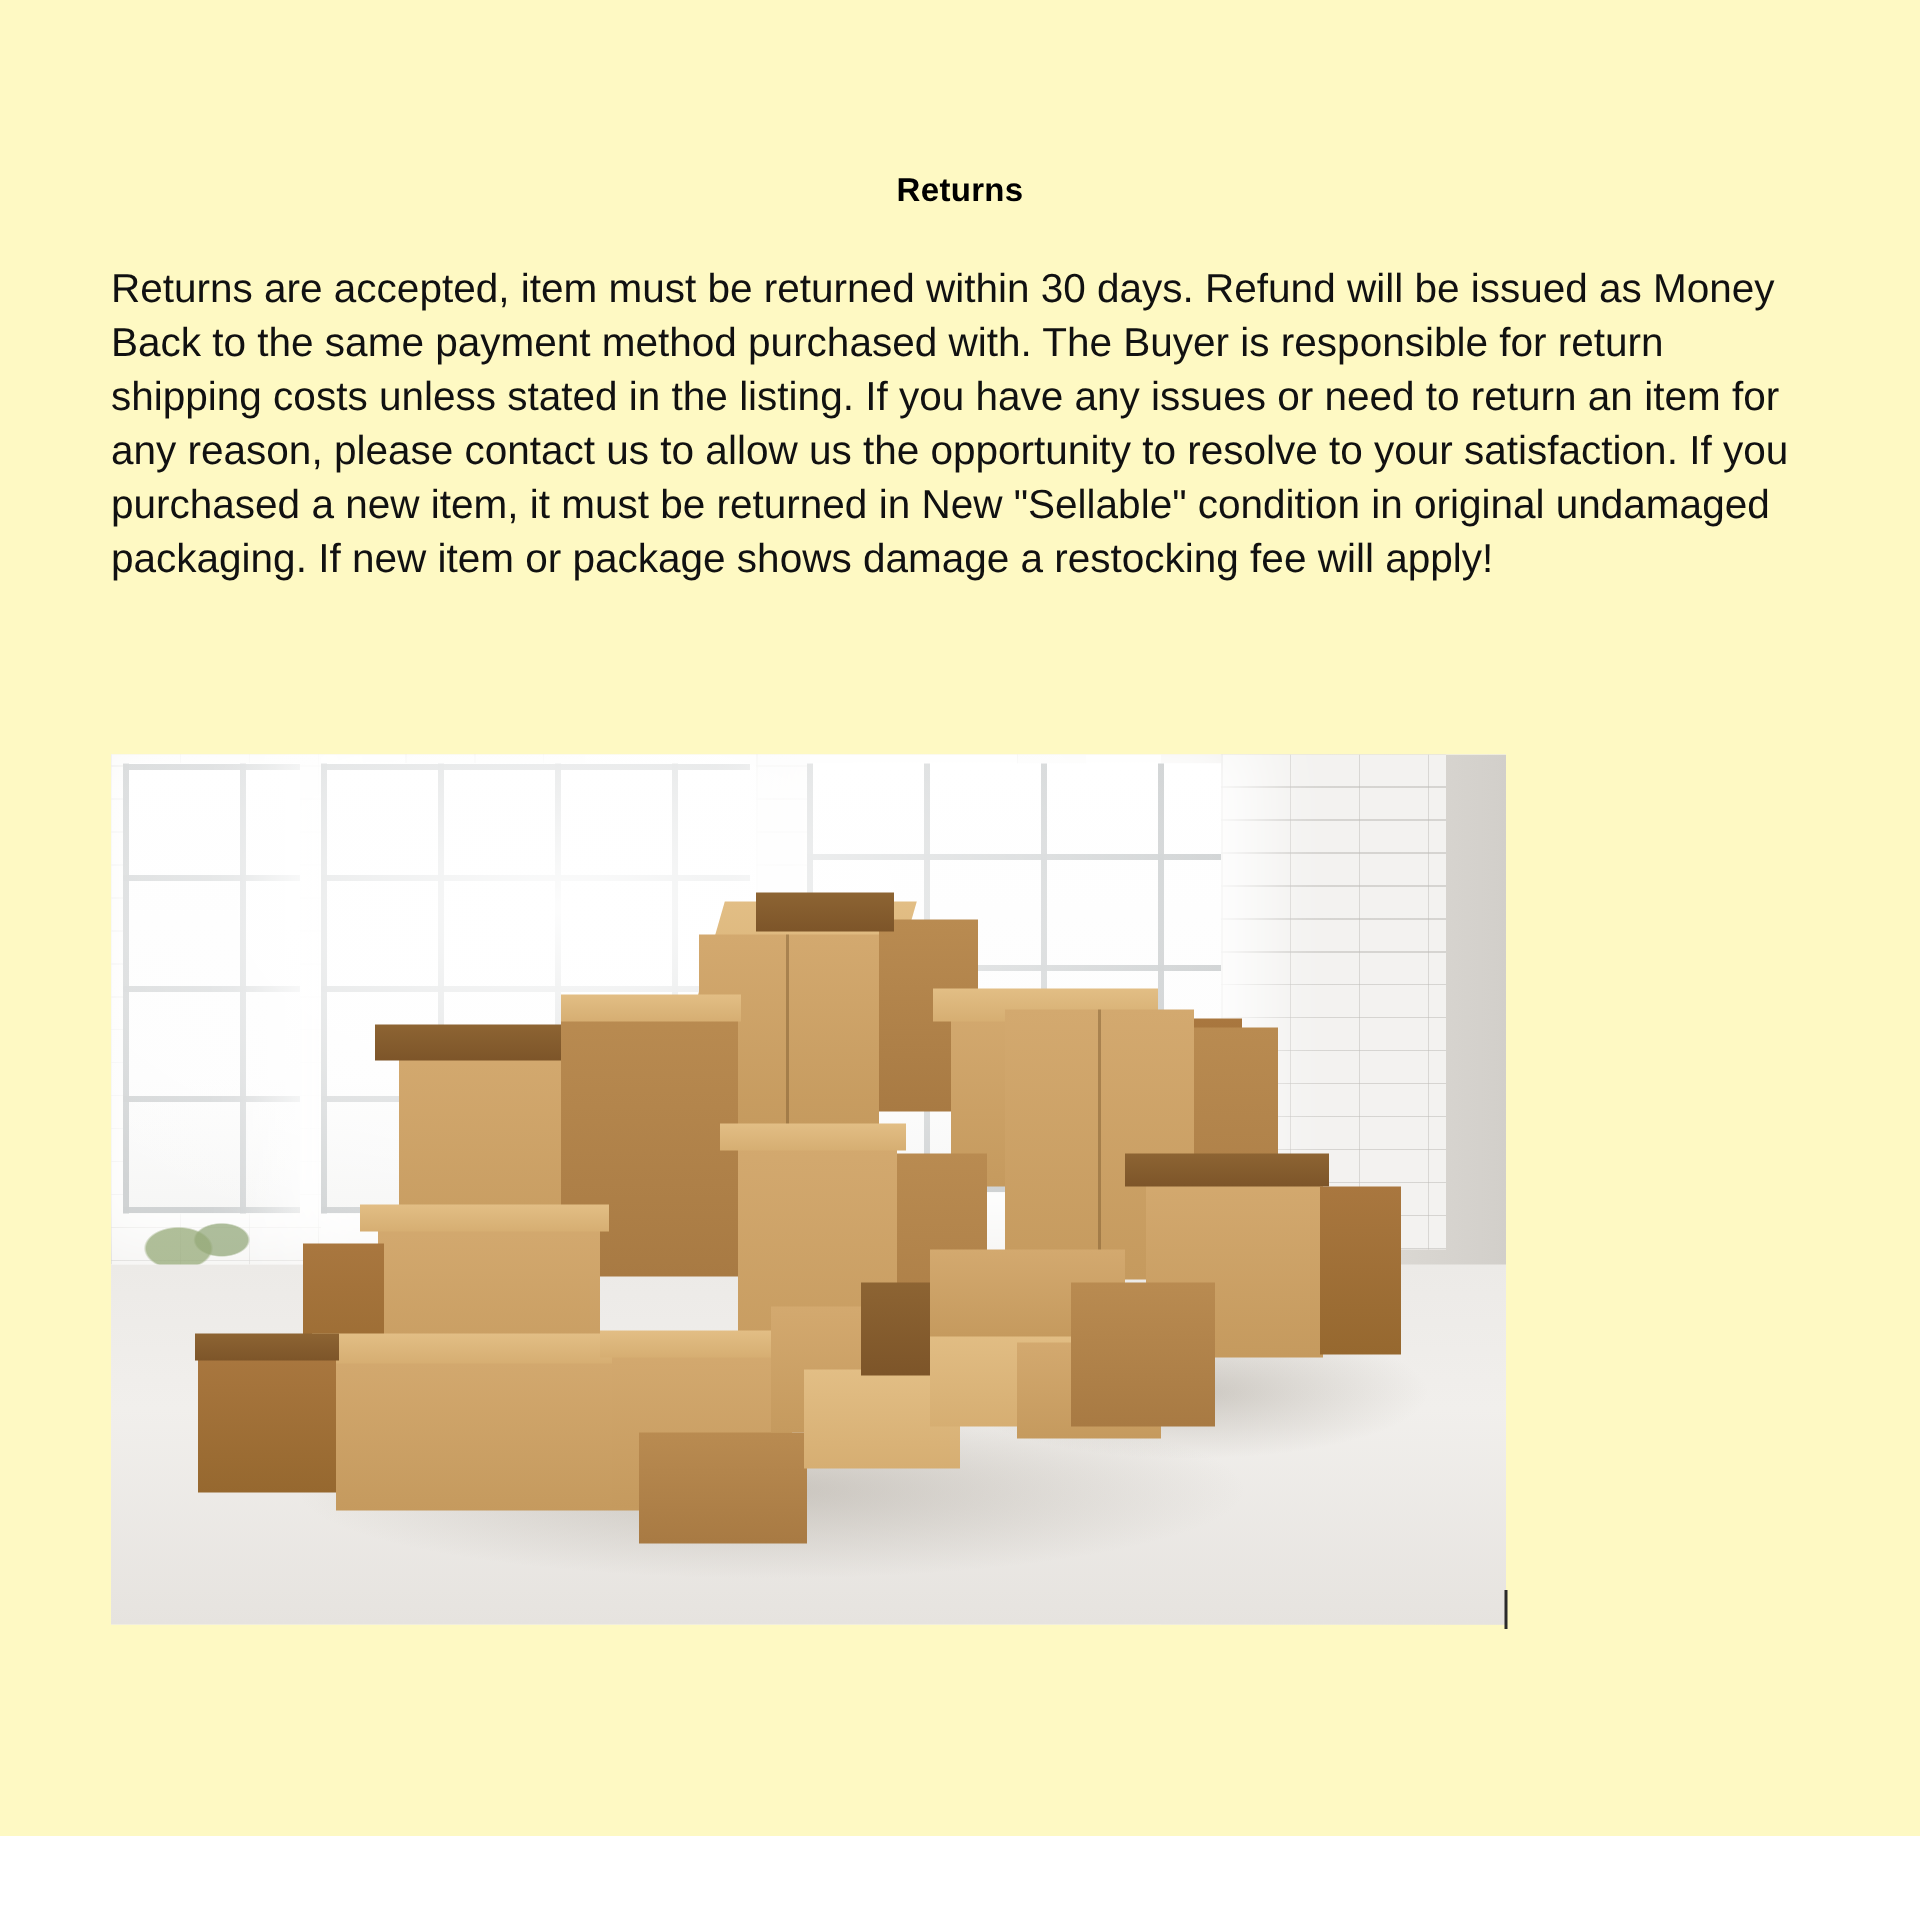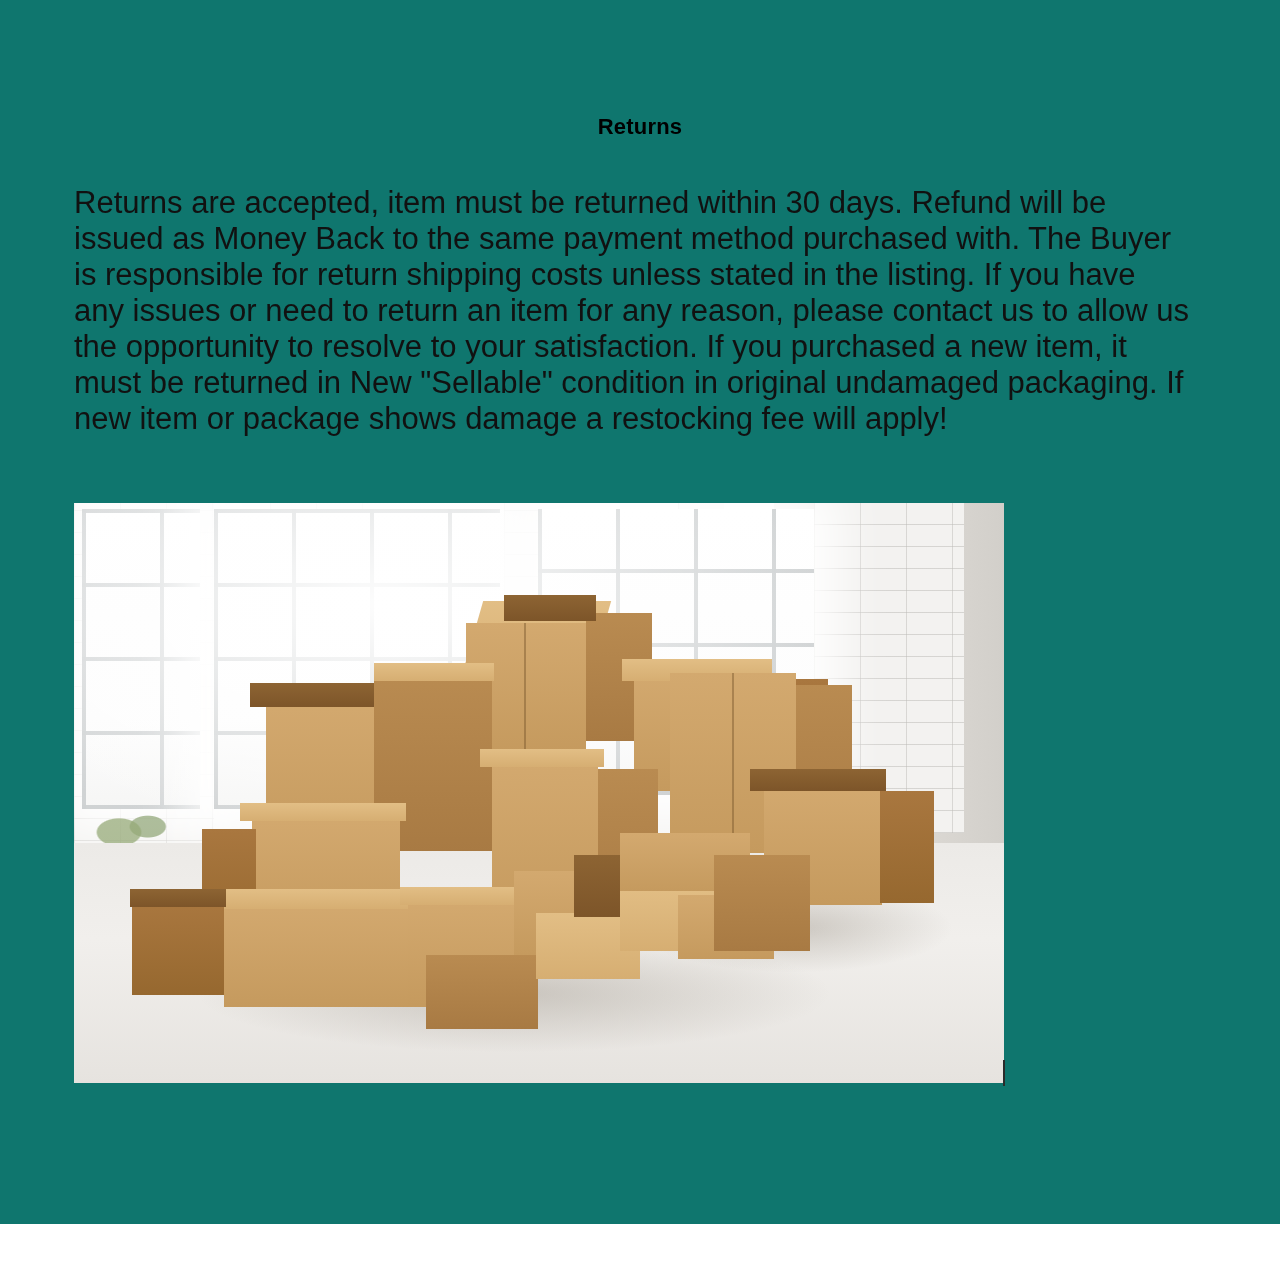--- a/index.html
+++ b/index.html
@@ -11,38 +11,38 @@
     width: 1280px;
     height: 1280px;
     font-family: "Liberation Sans", sans-serif;
     color: #000000;
     overflow: hidden;
   }
   .page {
     position: relative;
     width: 1280px;
     height: 1224px;
-    background: #0f766e;
+    background: #fef9c3;
   }
   .doc-title {
     position: absolute;
     top: 114px;
     left: 0;
     width: 1280px;
     text-align: center;
     font-size: 22px;
     font-weight: bold;
     letter-spacing: 0.2px;
   }
   .doc-body {
     position: absolute;
-    top: 185px;
+    top: 174px;
     left: 74px;
     width: 1120px;
-    font-size: 31px;
+    font-size: 27px;
     line-height: 36px;
     text-align: left;
     color: #111111;
   }
   .photo-frame {
     position: absolute;
     top: 503px;
     left: 74px;
     width: 930px;
     height: 580px;

